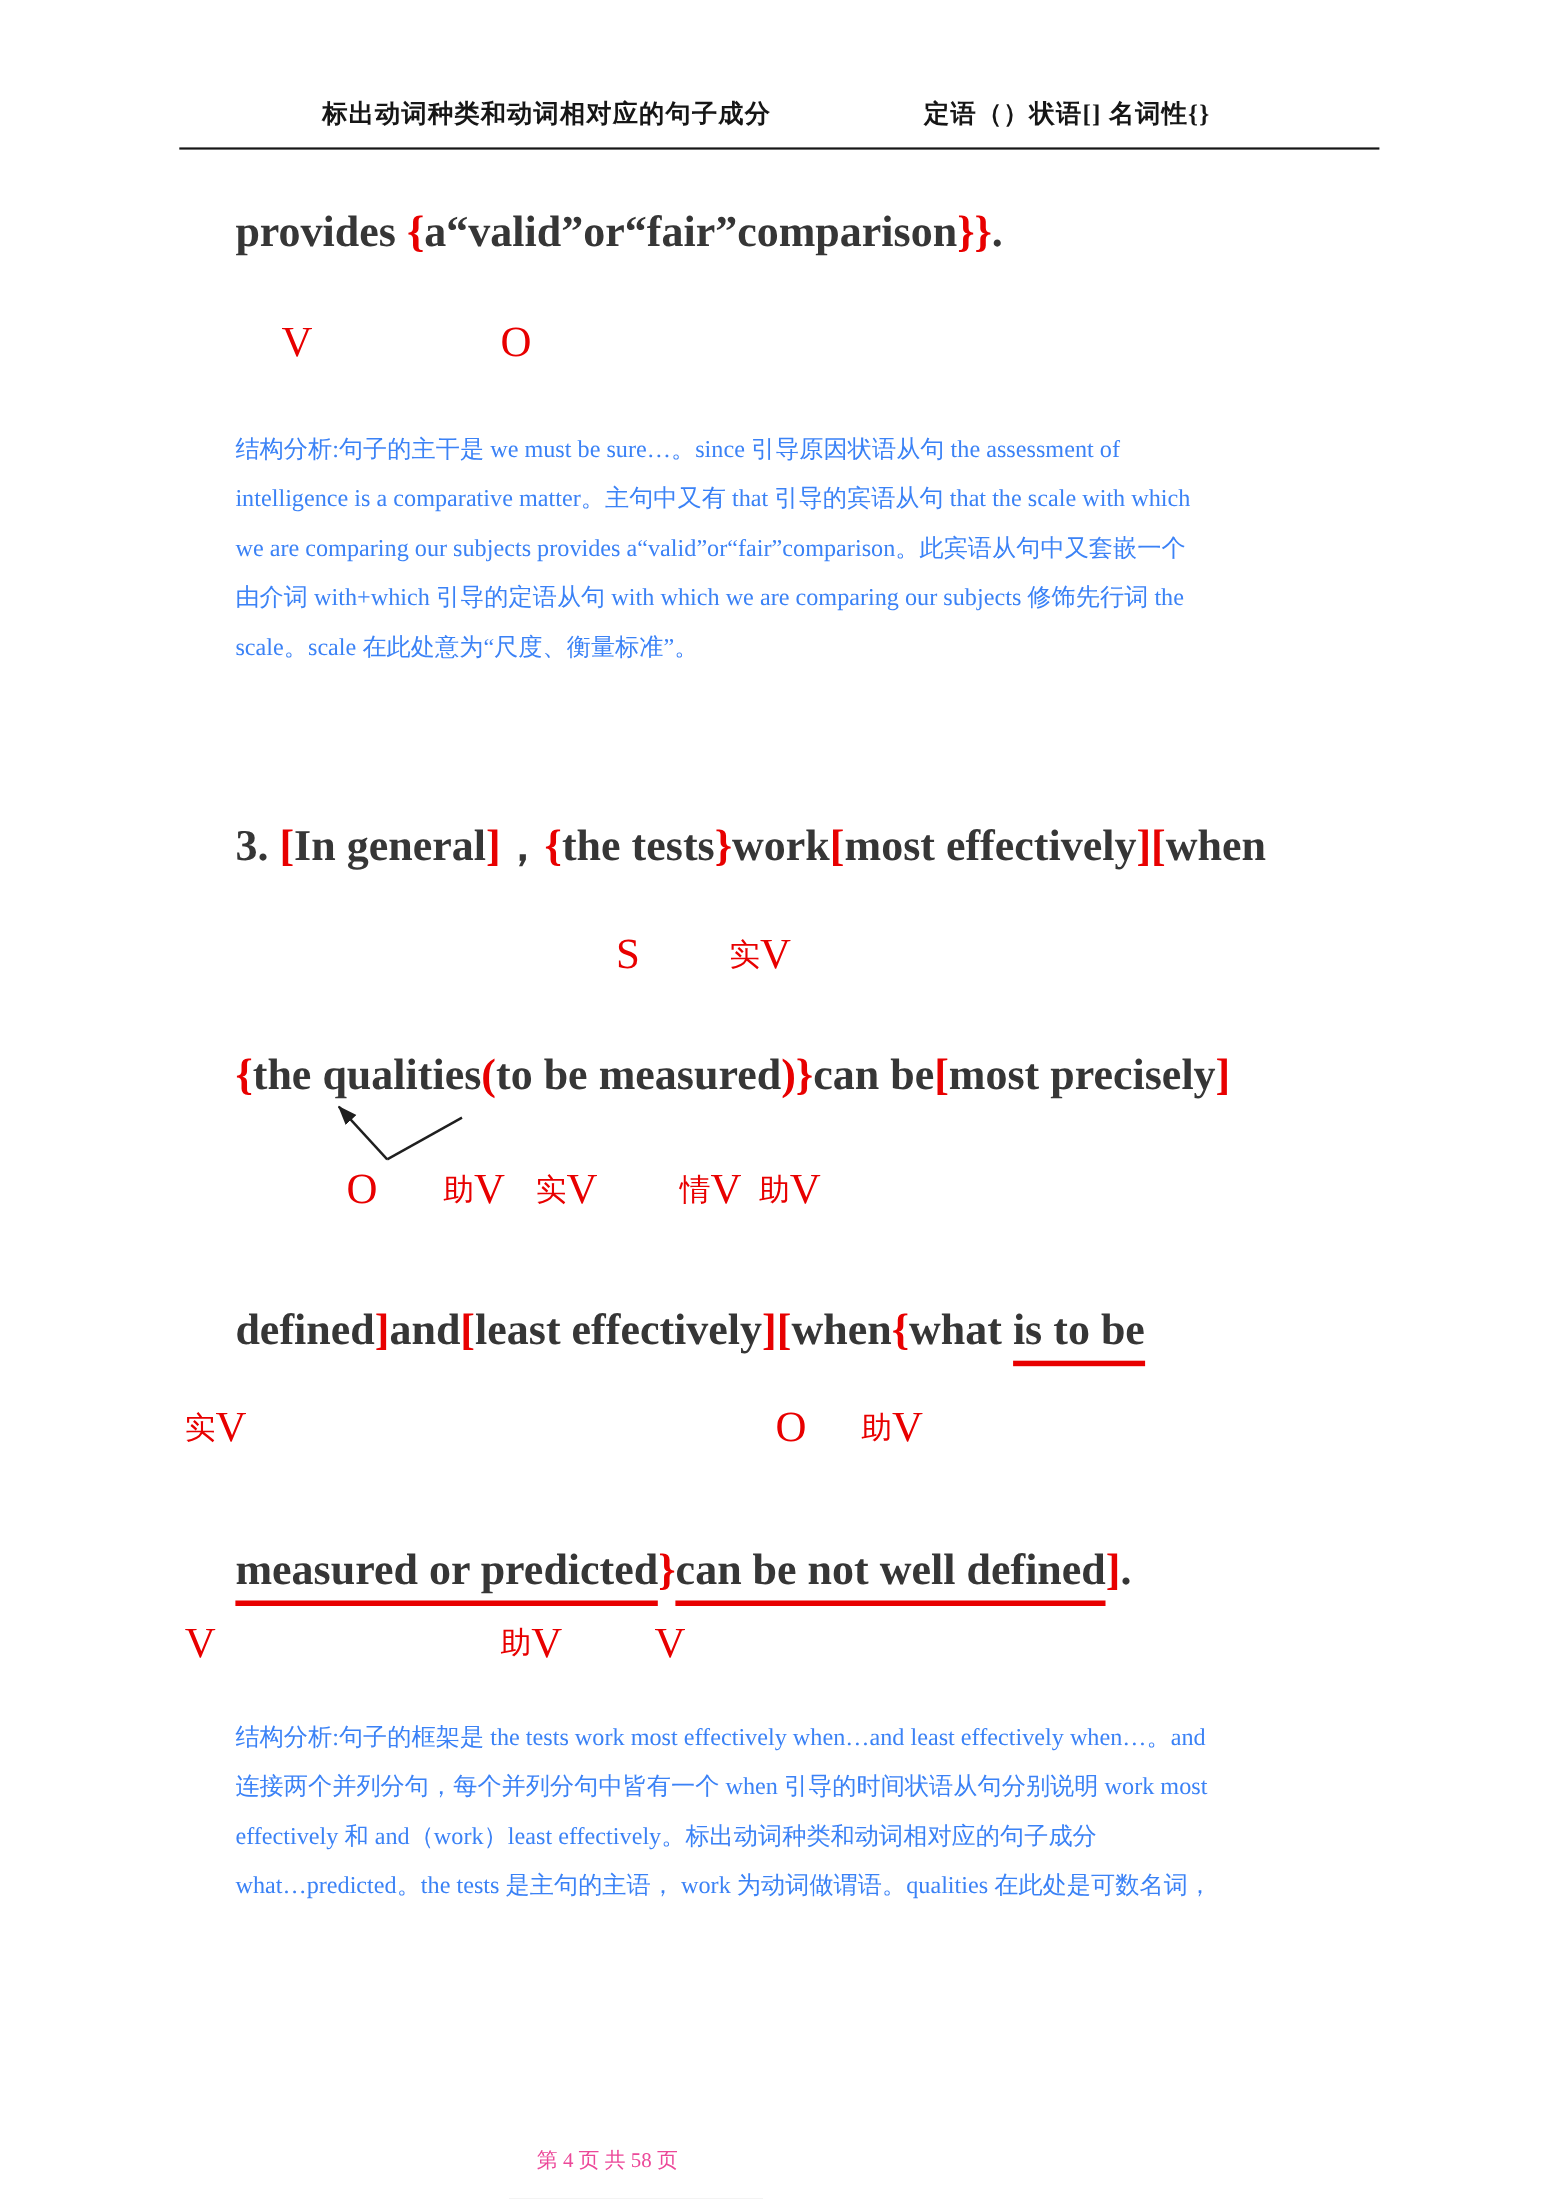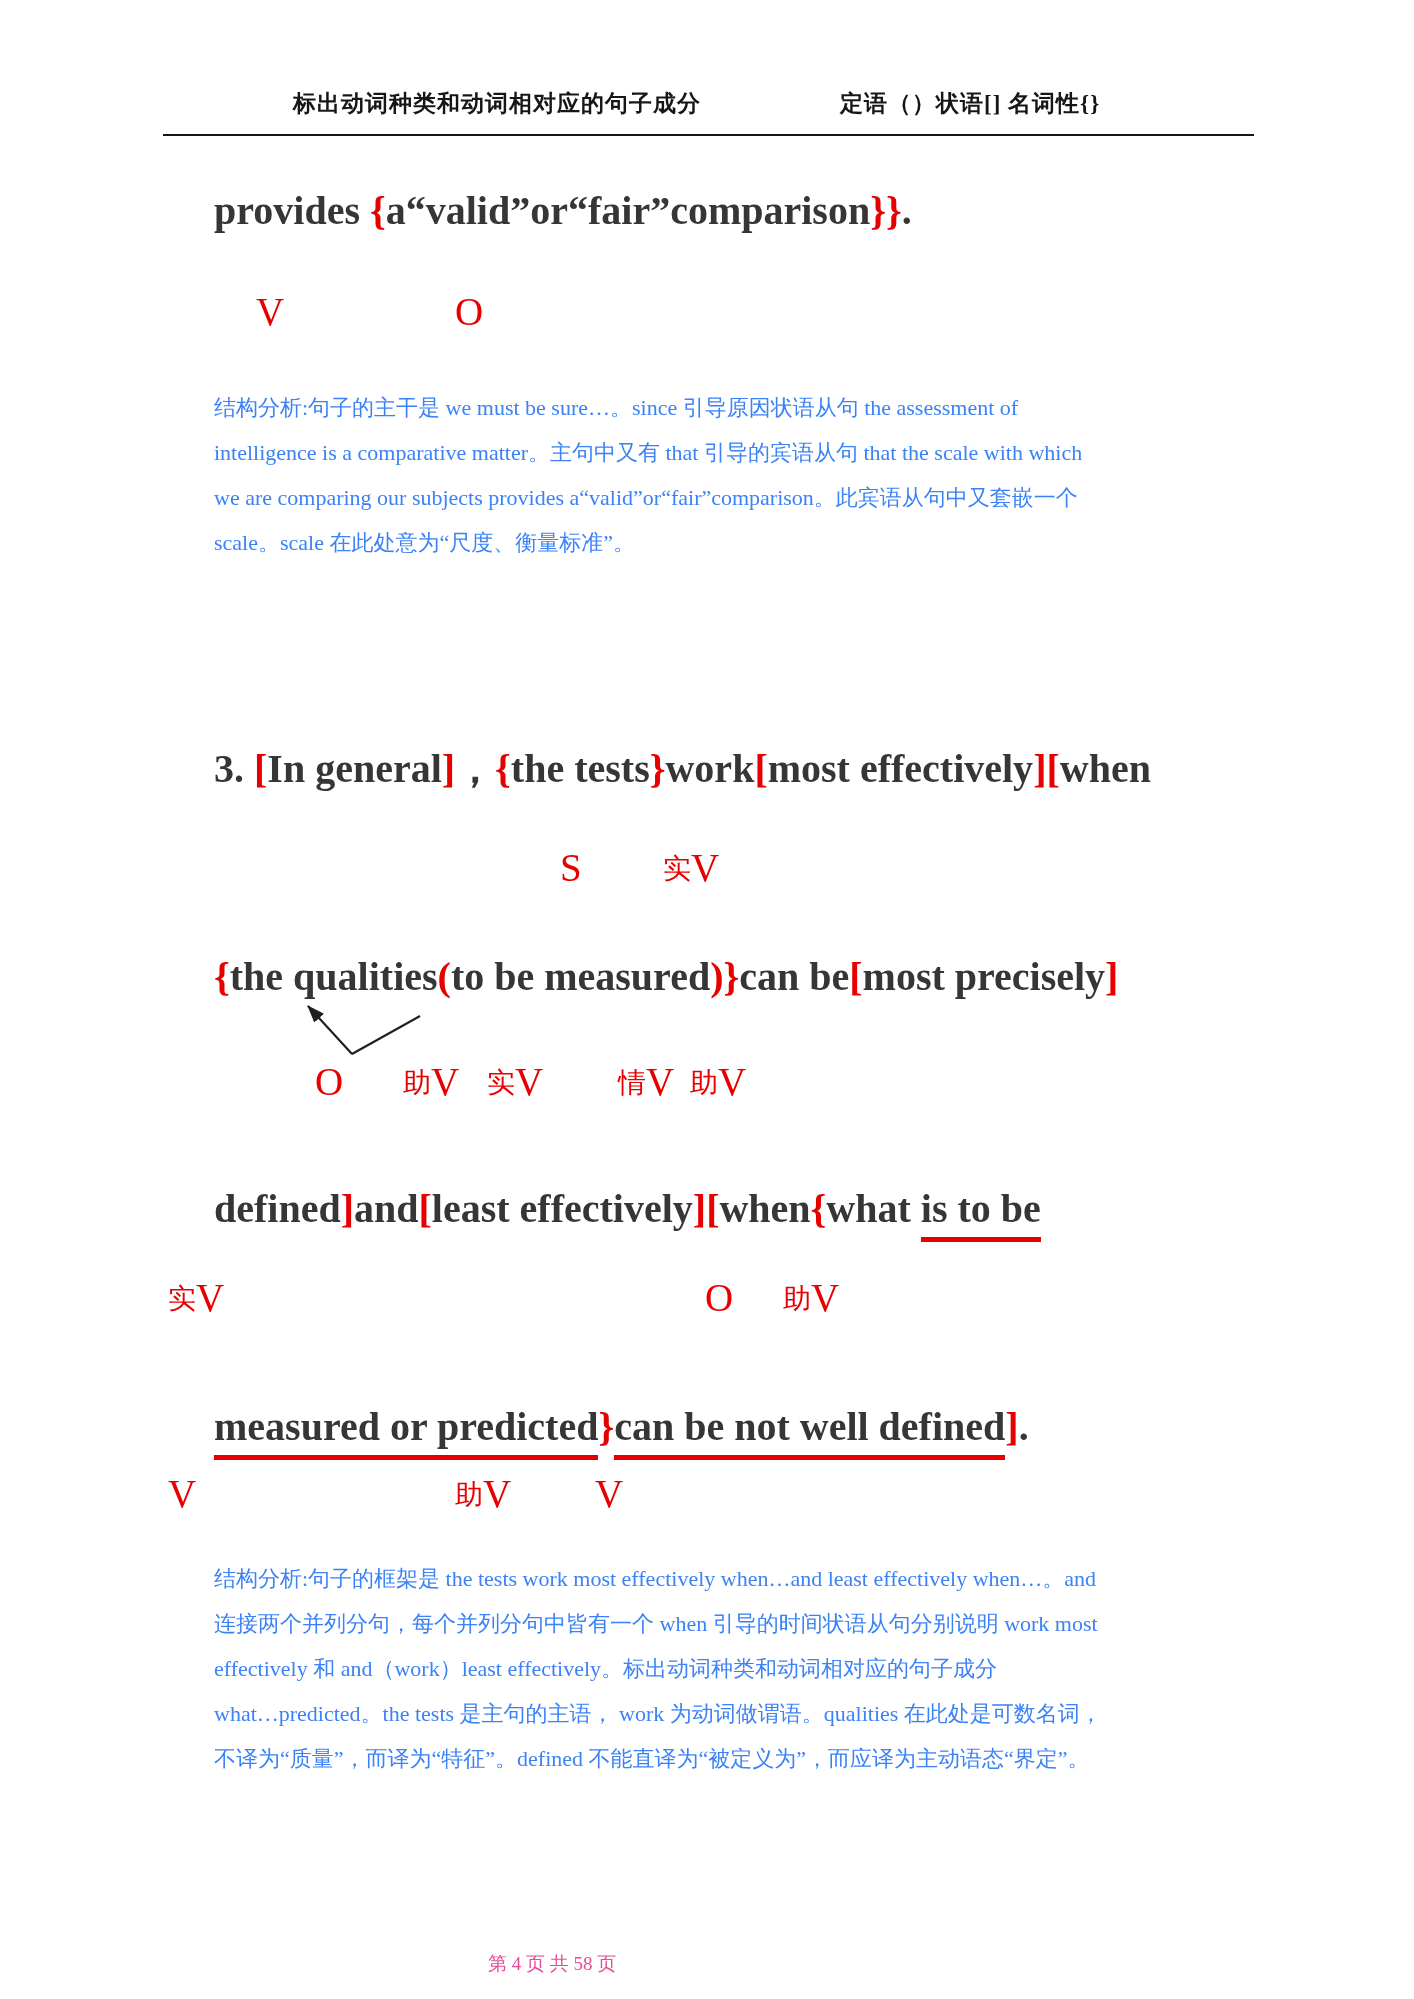--- a/index.html
+++ b/index.html
@@ -30,20 +30,21 @@
 
   <div class="sline" style="left:214px;top:188px"><span>provides </span><span class="red">{</span><span>a“valid”or“fair”comparison</span><span class="red">}}</span><span>.</span></div>
 
   <div class="lbl" style="left:256px;top:292px">V</div>
   <div class="lbl" style="left:455px;top:292px">O</div>
 
   <div class="para" style="left:214px;top:385px">
       <div class="pline">结构分析:句子的主干是 we must be sure…。since 引导原因状语从句 the assessment of</div>
       <div class="pline">intelligence is a comparative matter。主句中又有 that 引导的宾语从句 that the scale with which</div>
       <div class="pline">we are comparing our subjects provides a“valid”or“fair”comparison。此宾语从句中又套嵌一个</div>
+      <div class="pline">由介词 with+which 引导的定语从句 with which we are comparing our subjects 修饰先行词 the</div>
       <div class="pline">scale。scale 在此处意为“尺度、衡量标准”。</div>
     </div>
 
   <div class="sline" style="left:214px;top:746px"><span>3. </span><span class="red">[</span><span>In general</span><span class="red">]</span><span>，</span><span class="red">{</span><span>the tests</span><span class="red">}</span><span>work</span><span class="red">[</span><span>most effectively</span><span class="red">][</span><span>when</span></div>
 
   <div class="lbl" style="left:560px;top:848px">S</div>
   <div class="lbl" style="left:663px;top:848px"><span class="zh">实</span><span>V</span></div>
 
   <div class="sline" style="left:214px;top:954px"><span class="red">{</span><span>the qualities</span><span class="red">(</span><span>to be measured</span><span class="red">)}</span><span>can be</span><span class="red">[</span><span>most precisely</span><span class="red">]</span></div>
 
@@ -73,18 +74,17 @@
 
   <div class="lbl" style="left:168px;top:1474px">V</div>
   <div class="lbl" style="left:455px;top:1474px"><span class="zh">助</span><span>V</span></div>
   <div class="lbl" style="left:595px;top:1474px">V</div>
 
   <div class="para" style="left:214px;top:1556px">
       <div class="pline">结构分析:句子的框架是 the tests work most effectively when…and least effectively when…。and</div>
       <div class="pline">连接两个并列分句，每个并列分句中皆有一个 when 引导的时间状语从句分别说明 work most</div>
       <div class="pline">effectively 和 and（work）least effectively。标出动词种类和动词相对应的句子成分</div>
       <div class="pline">what…predicted。the tests 是主句的主语， work 为动词做谓语。qualities 在此处是可数名词，</div>
-      <div class="pline">不译为“质量”，而译为“特征”。defined 不能直译为“被定义为”，而应译为主动语态“界定”。</div>
     </div>
 
   <div class="footer" style="left:488px;top:1951px">第 4 页 共 58 页</div>
 
 </div>
 
 </body></html>

